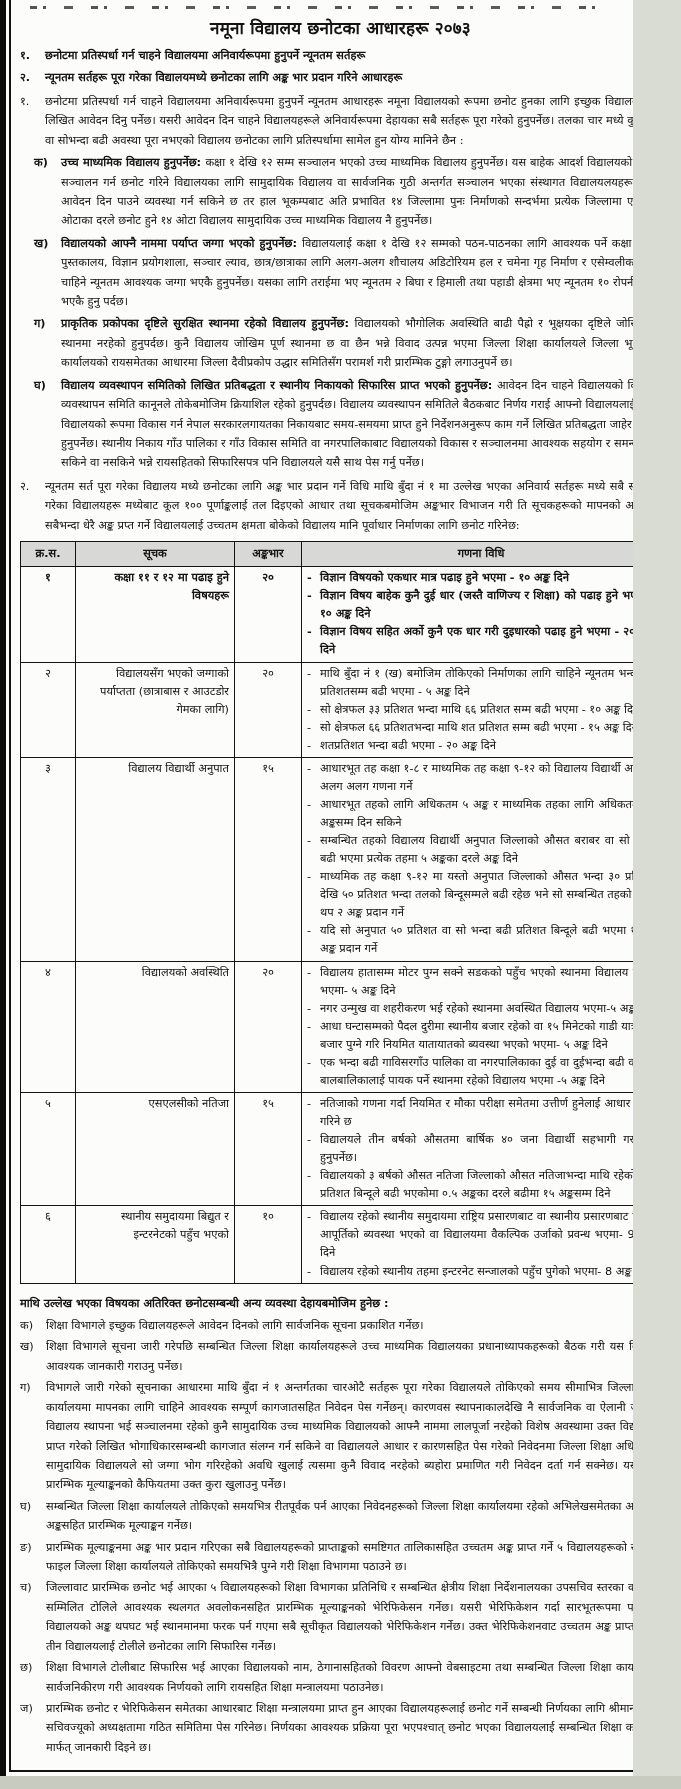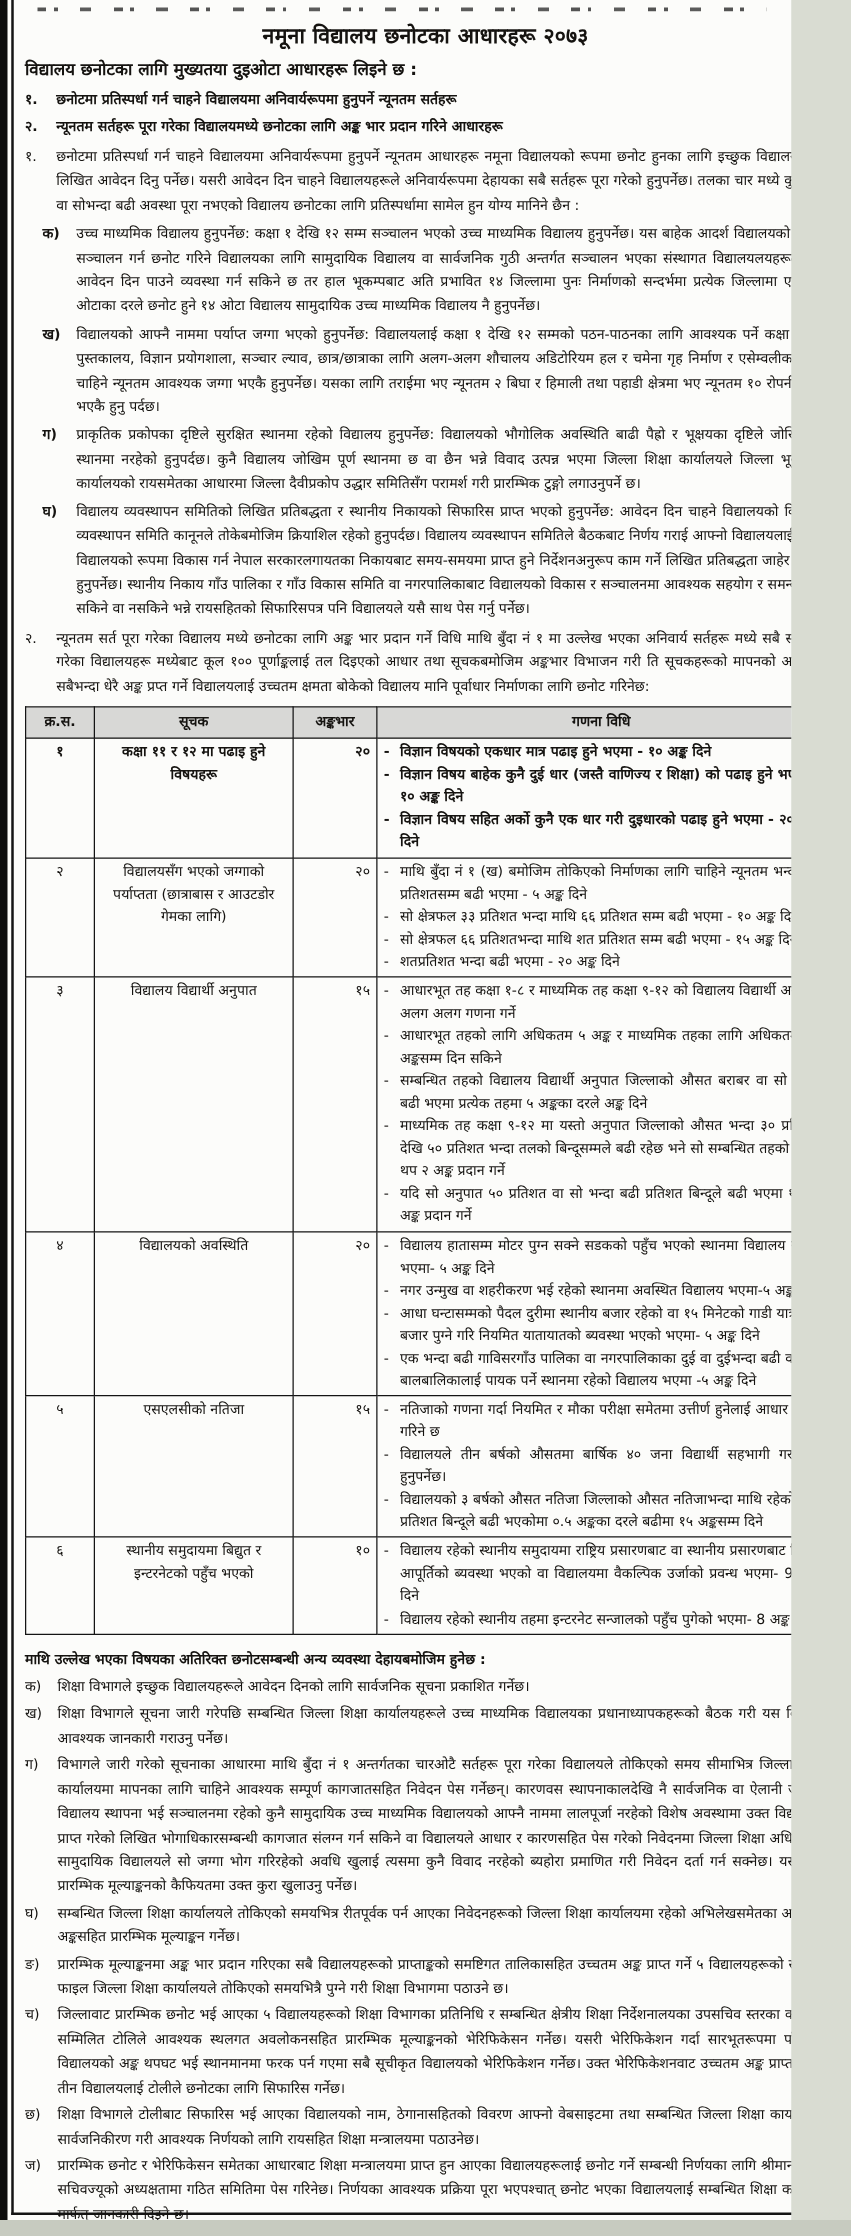--- a/index.html
+++ b/index.html
@@ -29,32 +29,32 @@
     text-align:center;font-weight:700;font-size:17px;letter-spacing:.2px;margin:6px 0 7px 0;
   }
   .main-heading{font-weight:700;font-size:13.5px;margin:2px 0 6px 0;}
   .small{font-size:11.3px;line-height:1.72;text-align:justify;}
   .hang{display:flex;align-items:flex-start;}
   .hang .lbl{flex:none;width:25px;}
   .hang .body{flex:1;}
   .intro-point{font-weight:700;margin-bottom:3px;}
   .para{margin-bottom:3px;}
   .cond-item .lbl{font-weight:700;width:27px;}
-  .cond-item .lead{font-weight:400;}
+  .cond-item .lead{font-weight:700;}
   .criteria-table{
     border-collapse:collapse;width:100%;margin:6px 0 10px 0;
     font-size:11.3px;line-height:1.6;
   }
   .criteria-table th,.criteria-table td{
     border:1.6px solid #141414;vertical-align:top;padding:2px 5px;
   }
   .criteria-table th{background:#d8d8d6;font-weight:700;text-align:center;padding:3px 4px;}
   .col-sn{width:44px;text-align:center;}
-  .col-ind{width:148px;text-align:center;}
-  .col-wt{width:56px;text-align:right;}
+  .col-ind{width:148px;text-align:right;}
+  .col-wt{width:56px;text-align:center;}
   .criteria-table tr:first-child td{font-weight:700;}
   .m-line{display:flex;align-items:flex-start;text-align:justify;}
   .m-line .dash{flex:none;width:13px;}
   .m-line .mtxt{flex:1;}
   .other-heading{font-weight:700;font-size:13px;margin:4px 0 5px 0;}
   .other-intro{font-weight:700;margin-bottom:3px;}
   .other-item{margin-bottom:2px;}
   .other-item .lbl{width:26px;}
   .bottomstrip{position:absolute;left:0;top:1776px;width:681px;height:13px;background:#c7cbc0;}
   .rightgap{position:absolute;left:672px;top:0;width:9px;height:1776px;background:#f4f4f1;}
@@ -65,21 +65,20 @@
 <div class="page">
   <div class="leftbar"></div>
   <div class="rightgap"></div>
   <div class="frame"></div>
   <div class="topcut"></div>
 
   <div class="content">
 
     <div class="doc-title">नमूना विद्यालय छनोटका आधारहरू २०७३</div>
 
-    <div class="main-heading">विद्यालय छनोटका लागि मुख्यतया दुइओटा आधारहरू लिइने छ :</div>
 
     <div id="intro-points">
         <div class="small hang intro-point">
           <span class="lbl">१.</span>
           <span class="body">छनोटमा प्रतिस्पर्धा गर्न चाहने विद्यालयमा अनिवार्यरूपमा हुनुपर्ने न्यूनतम सर्तहरू</span>
         </div>
         <div class="small hang intro-point">
           <span class="lbl">२.</span>
           <span class="body">न्यूनतम सर्तहरू पूरा गरेका विद्यालयमध्ये छनोटका लागि अङ्क भार प्रदान गरिने आधारहरू</span>
         </div>

